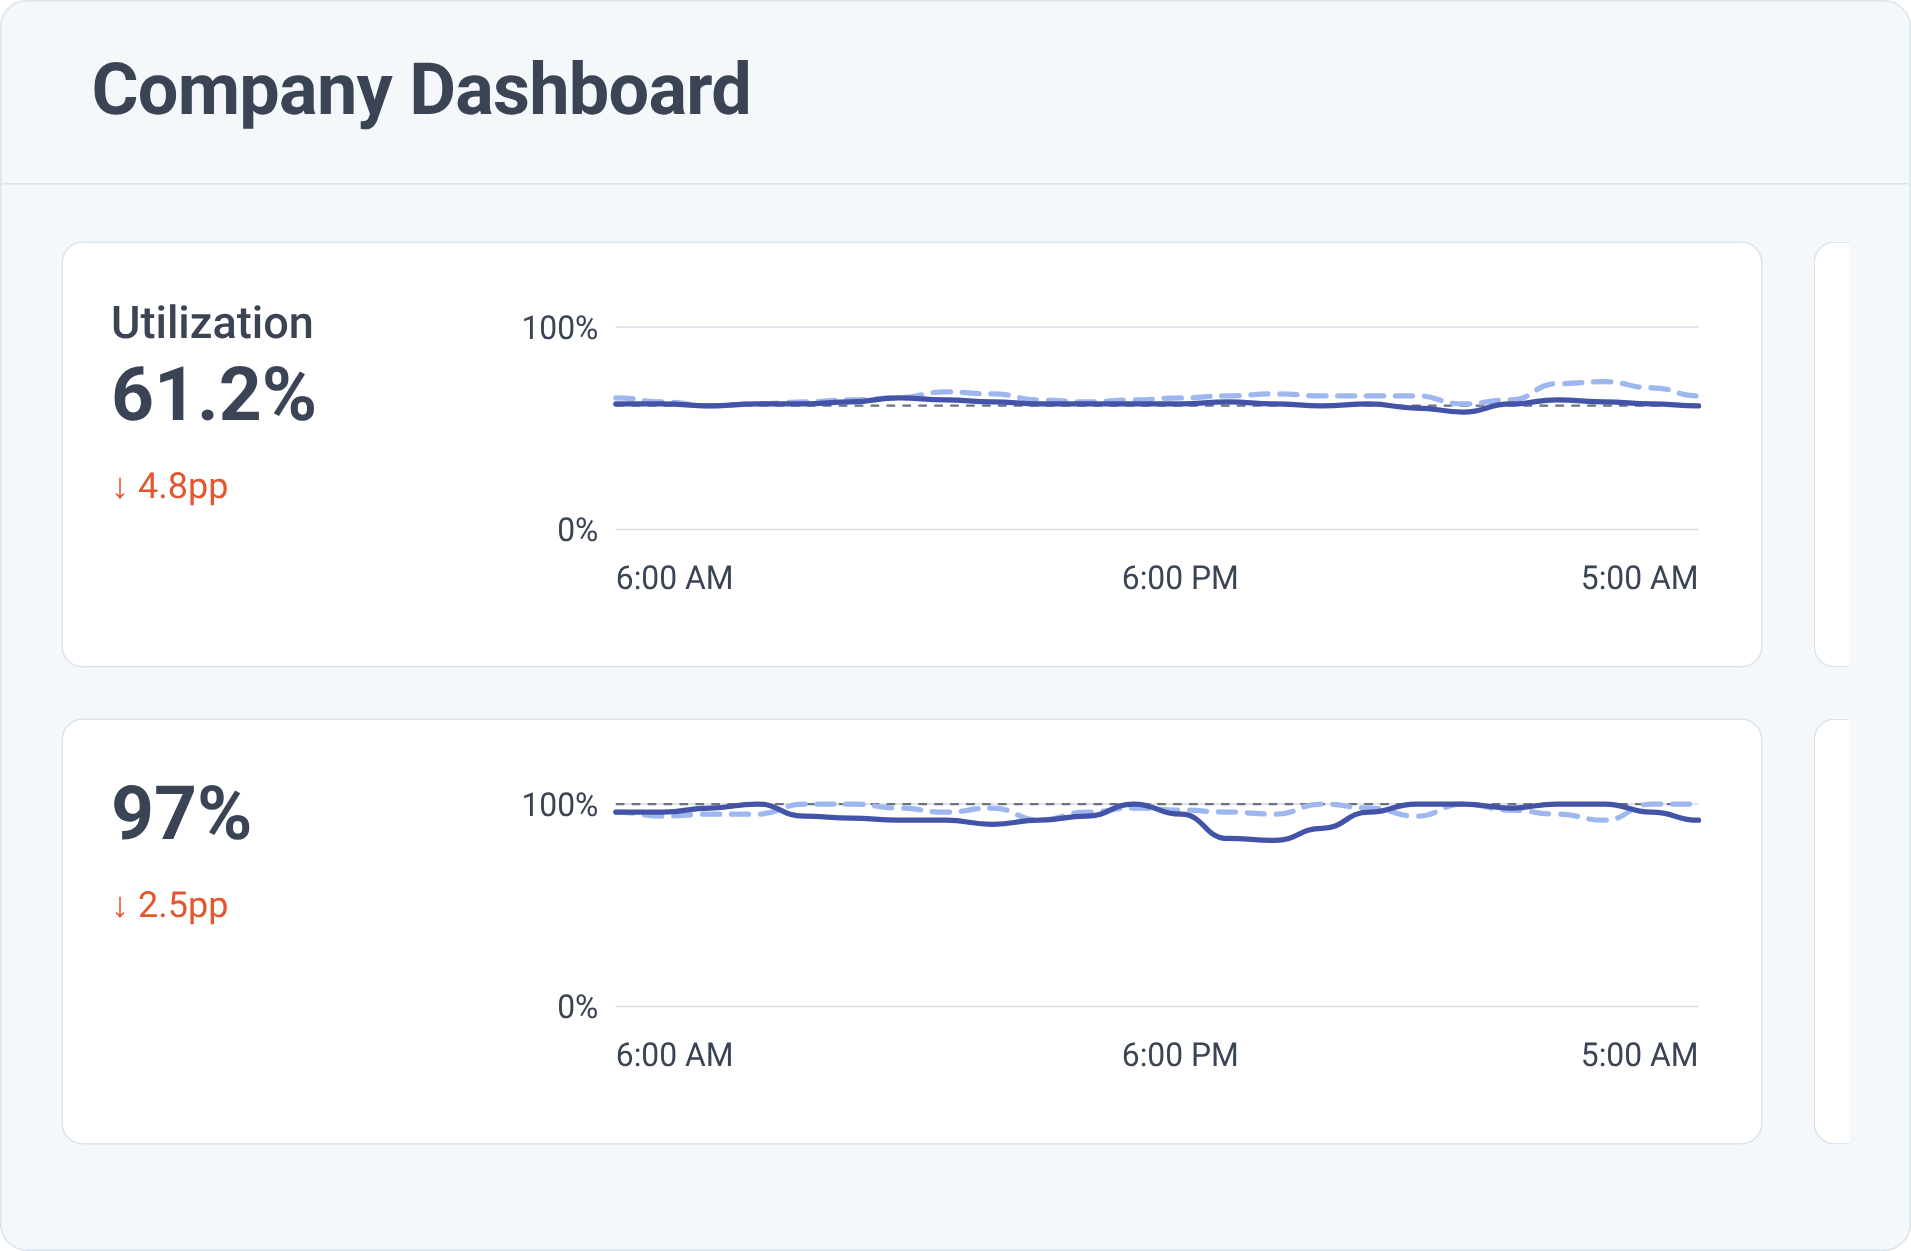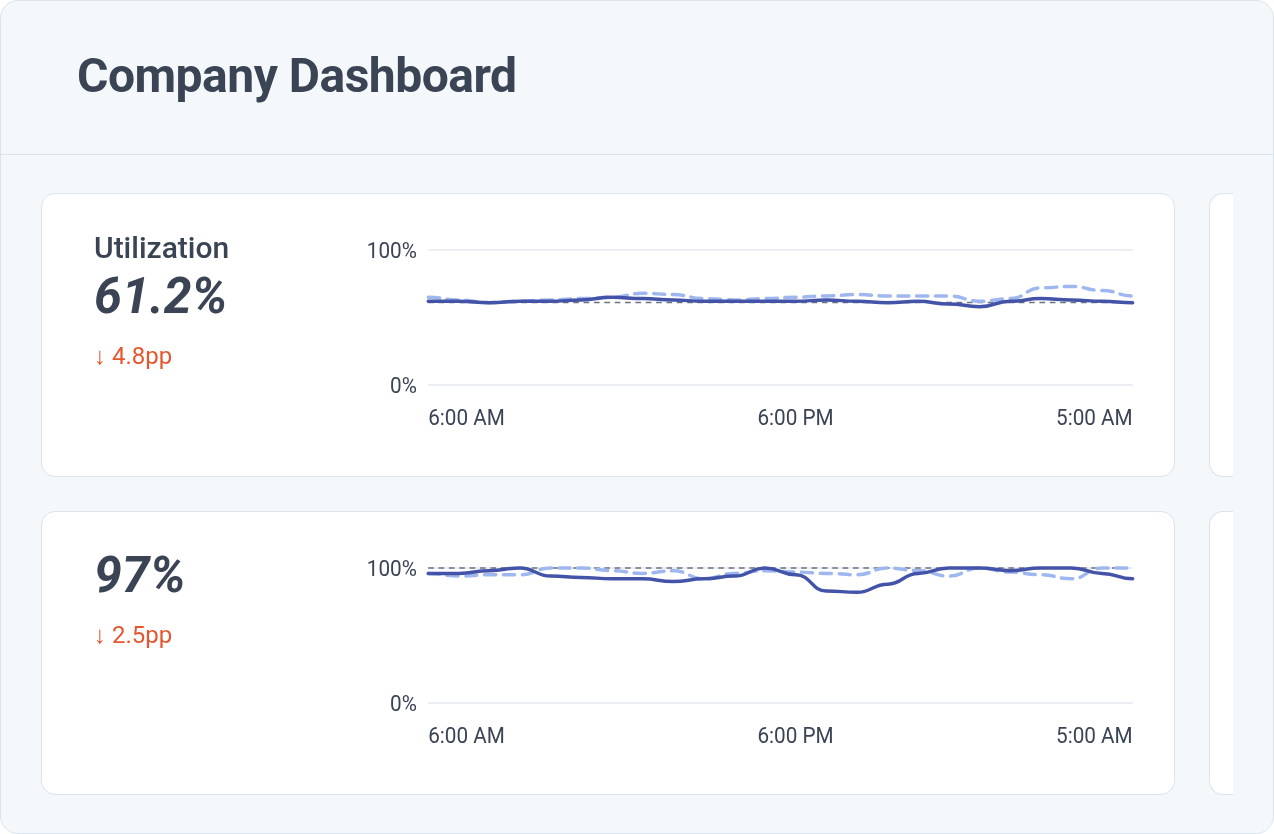--- a/index.html
+++ b/index.html
@@ -18,42 +18,42 @@
     border: 1px solid #dbe3ec;
     border-radius: 18px;
     display: flex;
     flex-direction: column;
   }
   .header {
     padding: 30px 60px 34px 60px;
     border-bottom: 1px solid #dbe3ec;
   }
   .header h1 {
-    margin: 16px;
+    margin: 0;
     font-size: 48px;
     font-weight: 700;
     color: #3a4454;
     letter-spacing: -0.5px;
   }
   .content {
     padding: 38px 40px;
     display: flex;
     flex-direction: column;
     gap: 34px;
   }
   .row {
     display: flex;
     gap: 34px;
     align-items: stretch;
   }
   .card {
     background: #ffffff;
     border: 1px solid #dbe3ec;
     border-radius: 14px;
-    padding: 36px 30px 22px 52px;
+    padding: 36px 30px 22px 32px;
     display: flex;
     gap: 10px;
   }
   .card.main {
     width: 1170px;
     height: 284px;
   }
   .card.stub {
     width: 24px;
     height: 284px;
@@ -73,21 +73,20 @@
   .metric-title {
     font-size: 30px;
     font-weight: 500;
     color: #3a4454;
   }
   .metric-value {
     font-size: 50px;
     font-weight: 700;
     color: #3a4454;
     line-height: 1.1;
-    font-style: italic;
   }
   .metric-delta {
     margin-top: 14px;
     font-size: 24px;
     color: #e4572e;
     display: flex;
     align-items: center;
     gap: 6px;
   }
   .metric-delta .arrow {

